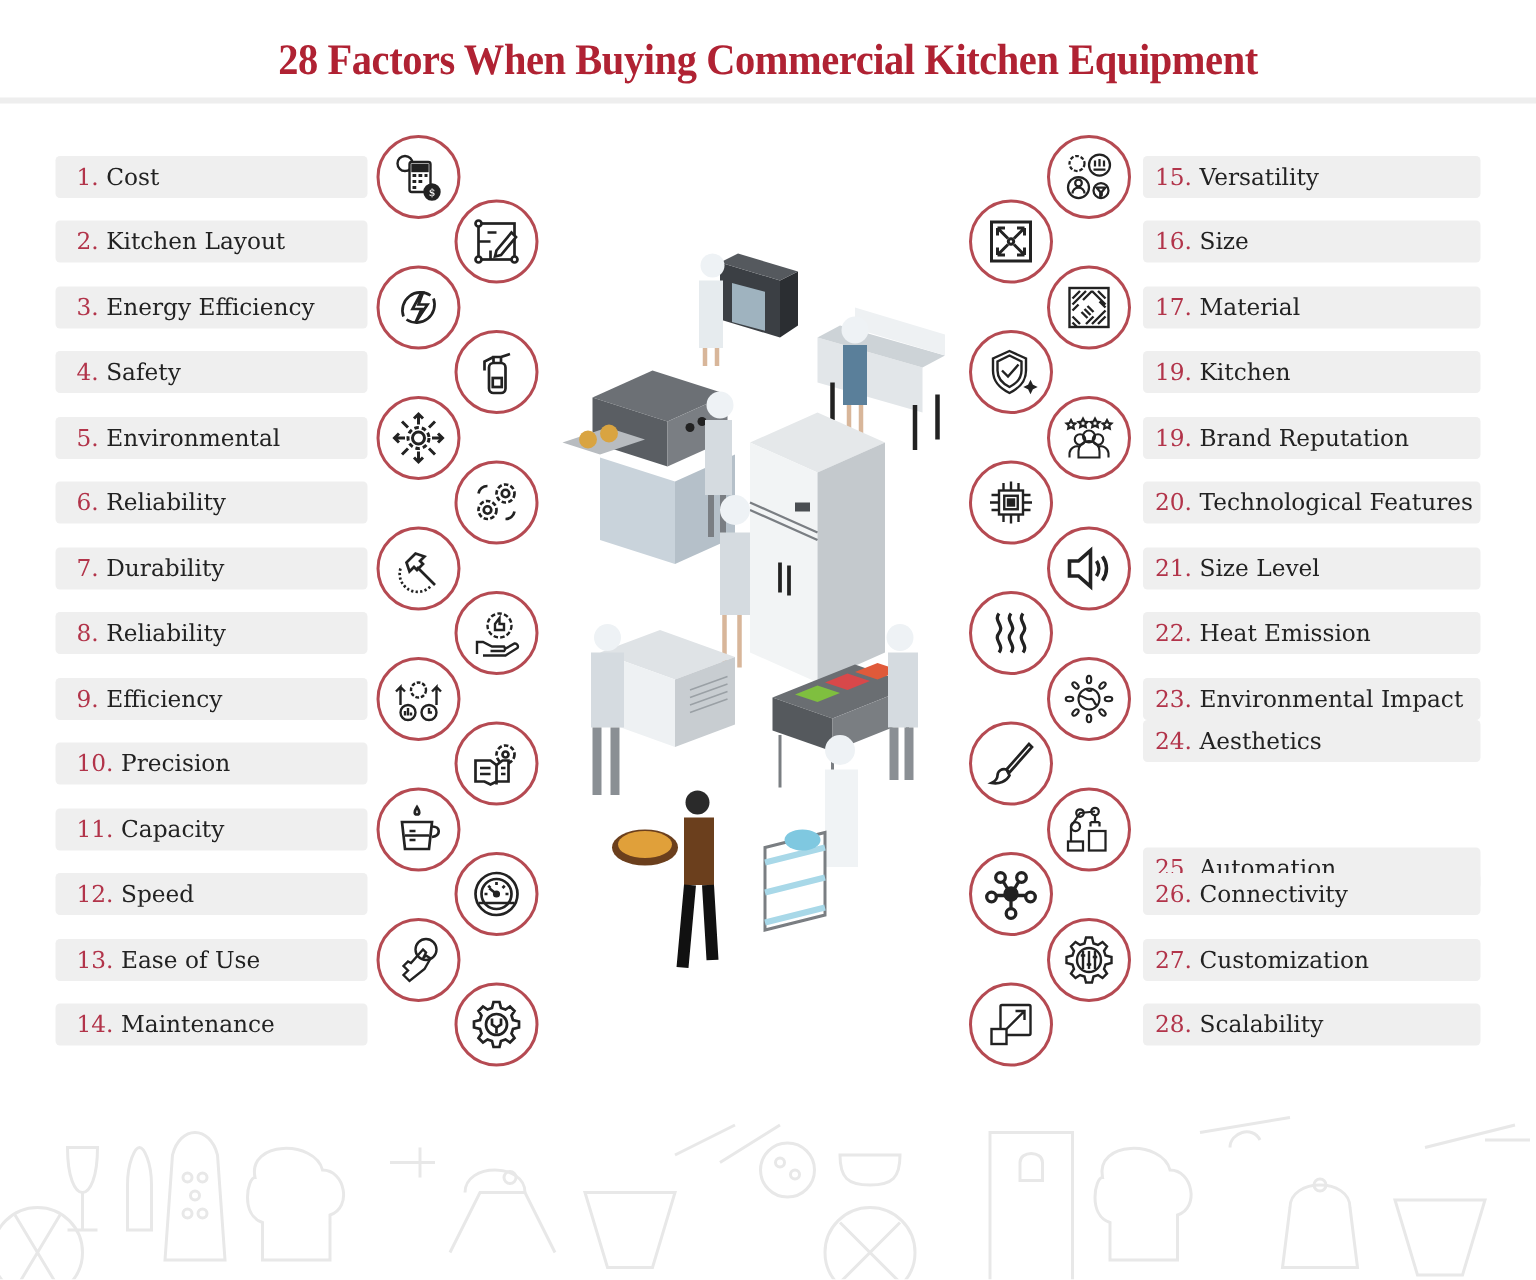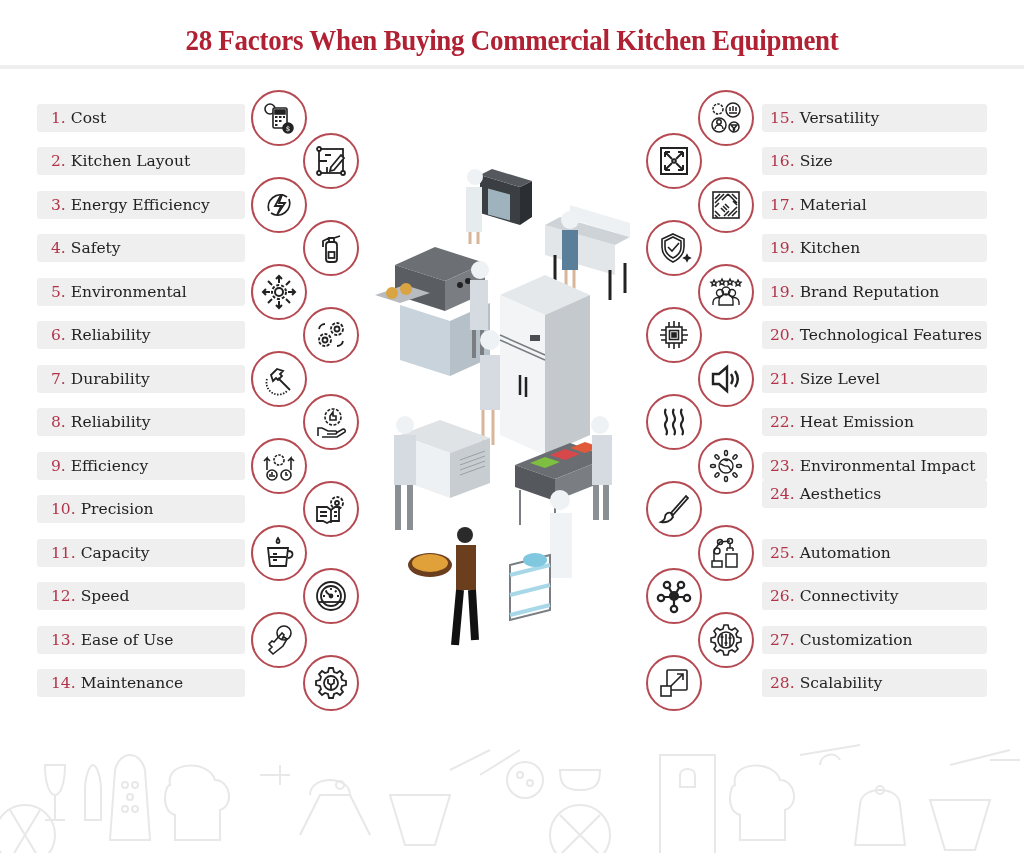--- a/index.html
+++ b/index.html
@@ -120,21 +120,21 @@
     <span>Heat Emission</span>
   </div>
 <div class="pill right" style="top:452px">
     <span class="num">23.</span>
     <span>Environmental Impact</span>
   </div>
 <div class="pill right" style="top:480px">
     <span class="num">24.</span>
     <span>Aesthetics</span>
   </div>
-<div class="pill right" style="top:539px">
+<div class="pill right" style="top:565px">
     <span class="num">25.</span>
     <span>Automation</span>
   </div>
 <div class="pill right" style="top:582px">
     <span class="num">26.</span>
     <span>Connectivity</span>
   </div>
 <div class="pill right" style="top:626px">
     <span class="num">27.</span>
     <span>Customization</span>

